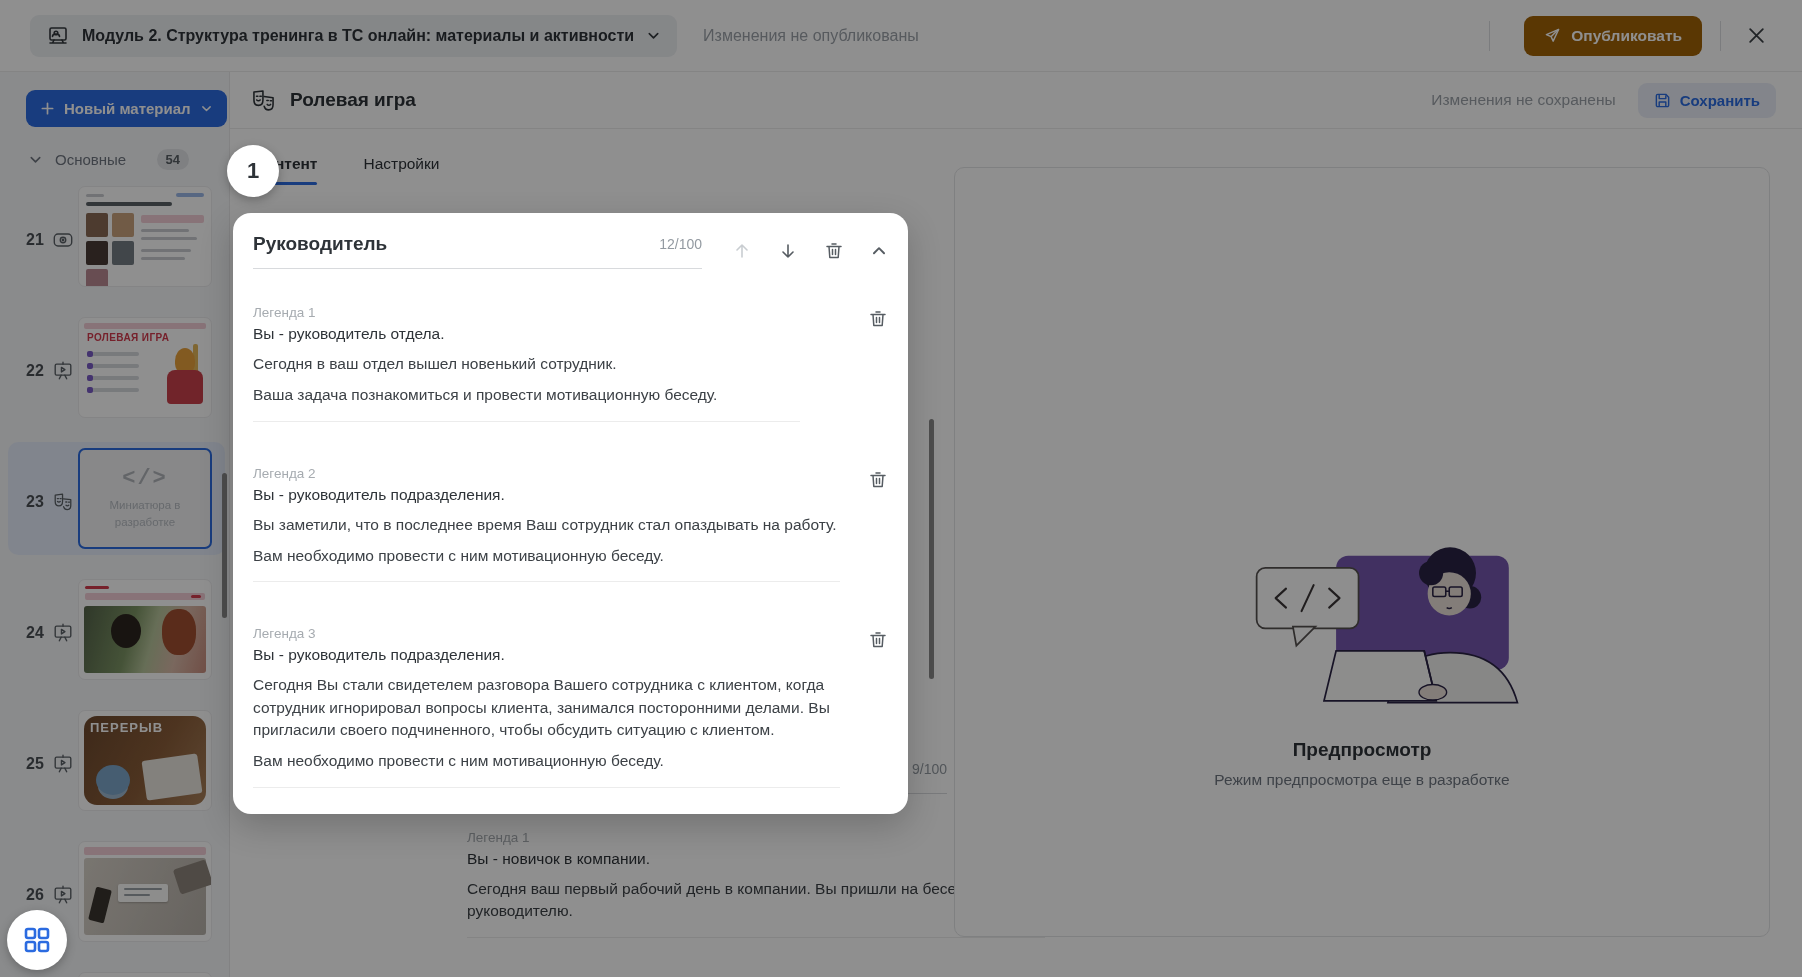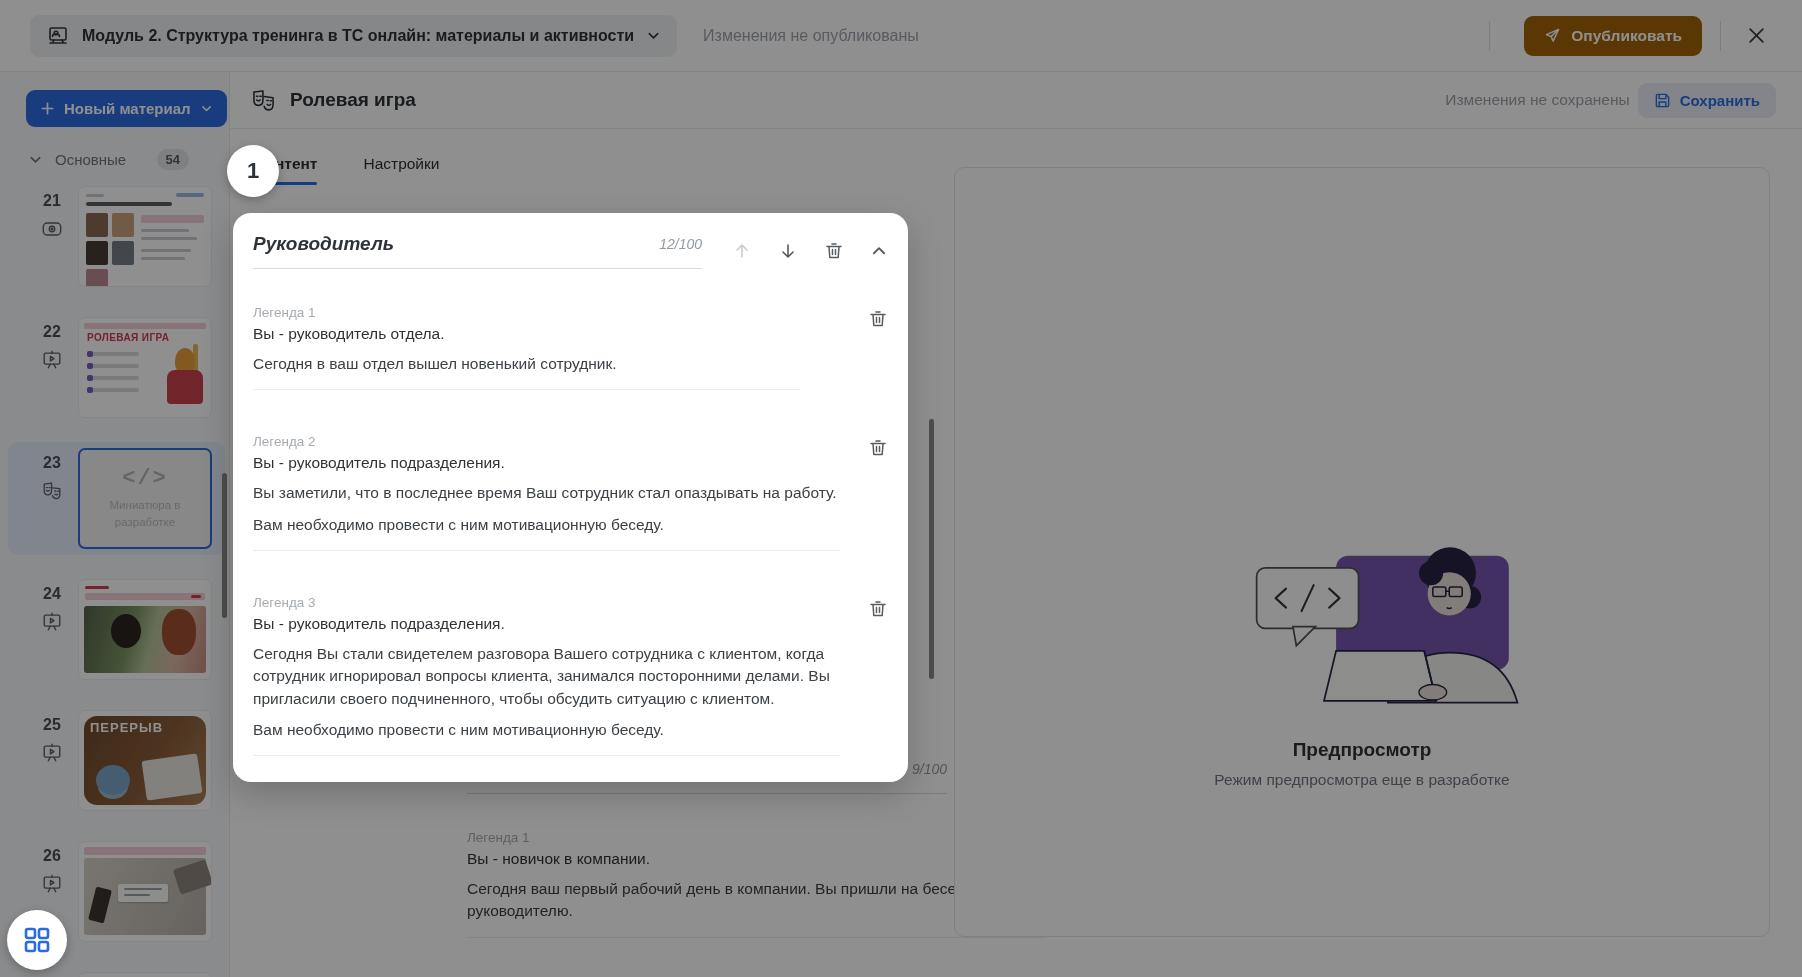--- a/index.html
+++ b/index.html
@@ -26,21 +26,21 @@
   .sidebar{position:absolute;left:0;top:72px;width:230px;height:905px;background:#f7f8fa;
            border-right:1px solid #e8e8ea;box-sizing:border-box;overflow:hidden;}
   .new-material{display:inline-flex;align-items:center;gap:9px;background:#2b6be0;color:#fff;
                 border-radius:9px;padding:10px 14px;font-size:15px;font-weight:600;margin:18px 0 0 26px;cursor:pointer;}
   .group-row{display:flex;align-items:center;gap:12px;margin:22px 0 10px 28px;cursor:pointer;color:#6f7680;}
   .group-label{font-size:15px;color:#6f7680;}
   .group-badge{margin-left:auto;margin-right:40px;background:#e2e4e8;color:#5a6066;font-size:13px;
                font-weight:600;border-radius:11px;padding:3px 9px;}
   .s-item{display:flex;margin:0 0 18px 0;padding:6px 0 6px 26px;}
   .s-item.selected{background:#e7eefb;border-radius:10px;margin-left:8px;margin-right:4px;padding-left:18px;}
-  .s-left{width:52px;display:flex;flex-direction:column;align-items:center;gap:8px;padding-top:6px;}
+  .s-left{width:52px;display:flex;flex-direction:row;align-items:center;gap:8px;padding-top:6px;}
   .s-num{font-size:16px;font-weight:600;color:#4a4f55;}
   .s-typeicon{color:#5a6066;}
   .thumb{width:134px;height:101px;background:#fff;border:1px solid #ececee;border-radius:7px;
          box-sizing:border-box;overflow:hidden;position:relative;cursor:pointer;}
   .thumb.placeholder{background:#f2f2f4;border:2px solid #2b6be0;display:flex;flex-direction:column;
          align-items:center;justify-content:center;gap:6px;}
   .ph-code{color:#b0b4ba;font-size:22px;font-weight:600;letter-spacing:2px;font-family:"Liberation Mono","DejaVu Sans Mono",monospace;}
   .ph-text{color:#b7bcc2;font-size:11.5px;text-align:center;line-height:1.45;width:90px;}
   
   .t-bar{position:absolute;height:4px;border-radius:2px;}
@@ -67,36 +67,36 @@
   .photo26 .lbl i{display:block;height:2px;background:#9aa0a6;border-radius:1px;margin:4px 6px 0;}
   .photo26 .phone{position:absolute;left:8px;top:30px;width:16px;height:34px;background:#3a352f;border-radius:2px;transform:rotate(14deg);}
   .photo26 .lap{position:absolute;right:-4px;top:6px;width:34px;height:26px;background:#8e857b;transform:rotate(-18deg);border-radius:3px;}
   .sb-scroll{position:absolute;width:5px;border-radius:3px;background:#8a8a8a;}
 
   
   .main{position:absolute;left:230px;top:72px;right:0;bottom:0;background:#fff;}
   .main-header{height:57px;display:flex;align-items:center;border-bottom:1px solid #ececec;
                padding:0 26px 0 20px;box-sizing:border-box;}
   .mh-title{display:flex;align-items:center;gap:13px;font-size:19px;font-weight:700;color:#2e3338;}
-  .mh-right{margin-left:auto;display:flex;align-items:center;gap:8px;}
+  .mh-right{margin-left:auto;display:flex;align-items:center;gap:22px;}
   .save-status{font-size:15.5px;color:#9ba1a8;}
   .save-btn{display:flex;align-items:center;gap:9px;background:#e9eef8;color:#2b6be0;font-weight:600;
             font-size:15px;border-radius:9px;padding:9px 16px;cursor:pointer;}
   .tabs{display:flex;gap:46px;padding:26px 0 0 26px;}
   .tab{font-size:15.5px;color:#2e3338;padding-bottom:12px;cursor:pointer;position:relative;}
   .tab.active{font-weight:600;}
   .tab.active:after{content:"";position:absolute;left:0;right:0;bottom:0;height:3px;background:#2b6be0;border-radius:2px;}
   .tab.inactive{color:#2e3338;}
   .main-scroll{position:absolute;left:699px;top:347px;width:5px;height:260px;border-radius:3px;background:#8a8a8a;}
 
   
   .role-card{position:absolute;left:233px;top:213px;width:675px;box-sizing:border-box;background:#fff;
              border-radius:18px;padding:20px 20px 26px 20px;z-index:60;box-shadow:0 12px 34px rgba(0,0,0,.20);}
   .role-section{position:absolute;left:237px;top:686px;width:666px;box-sizing:border-box;}
-  .role-header{display:flex;align-items:center;font-style:italic;}
+  .role-header{display:flex;align-items:center;}
   .role-field{flex:1;display:flex;align-items:center;justify-content:space-between;
               border-bottom:1px solid #d8dadd;padding-bottom:13px;cursor:text;}
   .role-name{font-size:19px;font-weight:600;color:#2e3338;}
   .role-counter{font-size:14px;color:#939aa1;}
   .role-actions{display:flex;align-items:center;gap:26px;margin-left:30px;}
   .ricon{cursor:pointer;color:#565c62;}
   .ricon.disabled{color:#c9cdd1;cursor:default;}
   .legend{display:flex;margin-top:44px;}
   .legend.first{margin-top:36px;gap:40px;}
   .legend-body{flex:1;border-bottom:1px solid #ececec;padding-bottom:12px;cursor:text;}
@@ -504,20 +504,21 @@
             </svg>
         </span>
       </div>
     </div>
 
     <div class="legend first">
       <div class="legend-body">
         <div class="legend-label">Легенда 1</div>
         <div class="legend-title">Вы - руководитель отдела.</div>
         <p>Сегодня в ваш отдел вышел новенький сотрудник.</p>
+        <p>Ваша задача познакомиться и провести мотивационную беседу.</p>
       </div>
       <div class="legend-trash">
         <span class="ricon">
           <svg width="20" height="20" viewBox="0 0 20 20" fill="none" stroke="currentColor" stroke-width="1.5" stroke-linecap="round" stroke-linejoin="round">
               <path d="M3 5.5h14M8 3h4M5 5.5l.8 11h8.4l.8-11M8.5 8.5v5M11.5 8.5v5"></path>
             </svg>
         </span>
       </div>
     </div>
 

